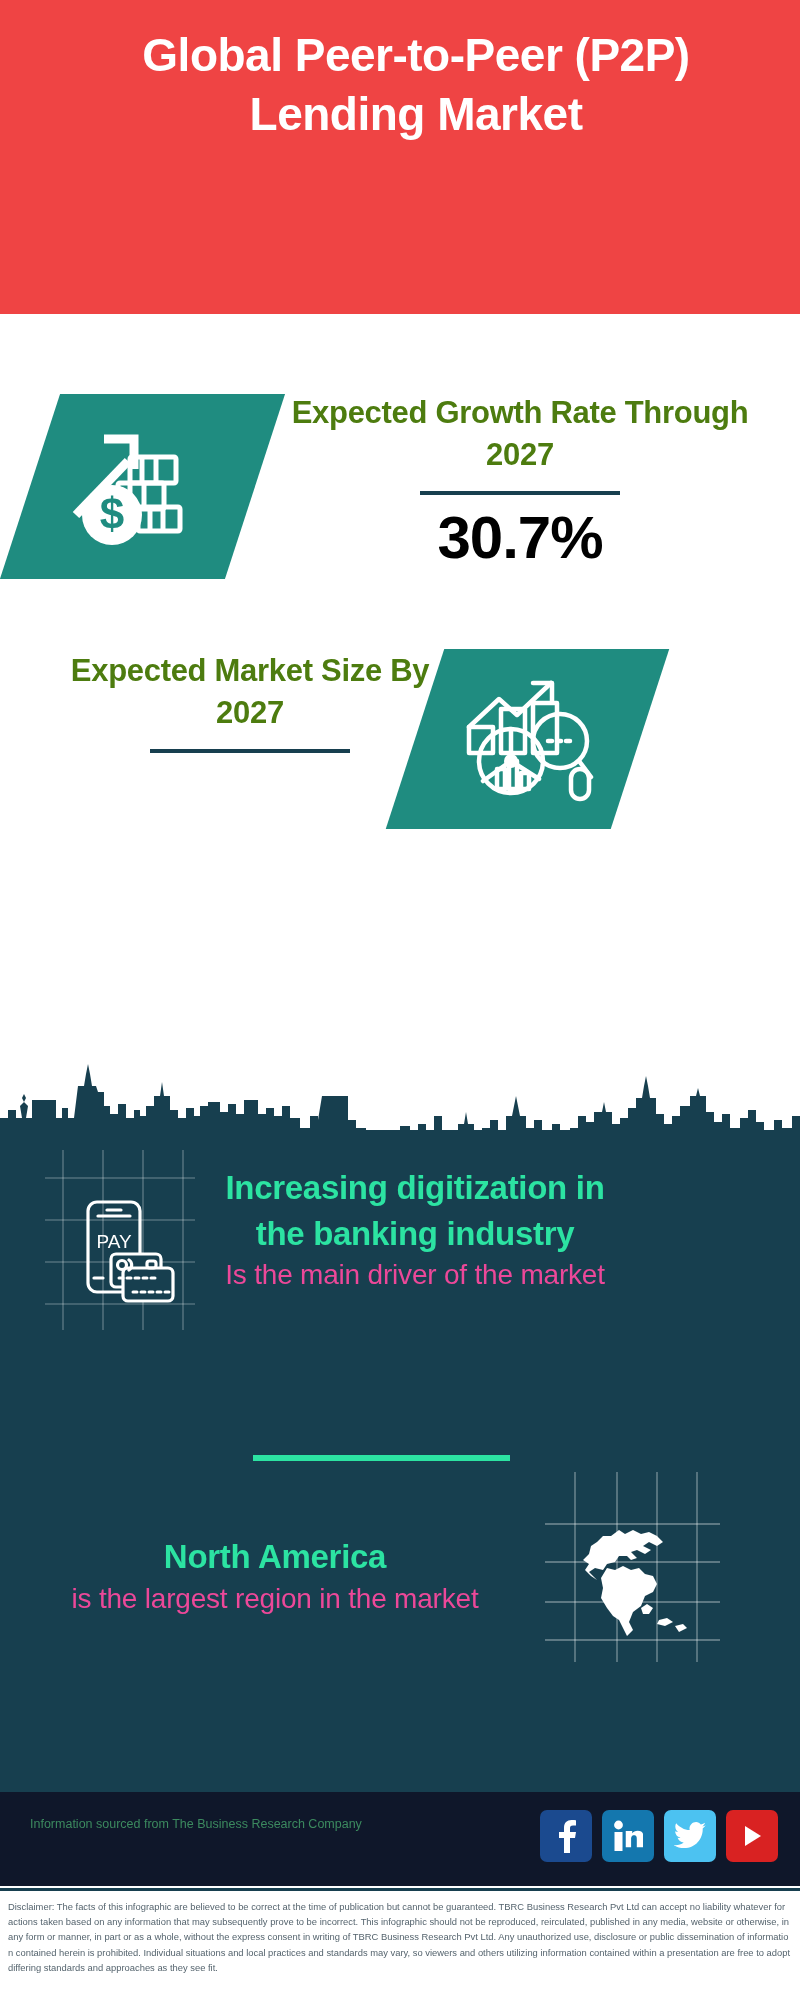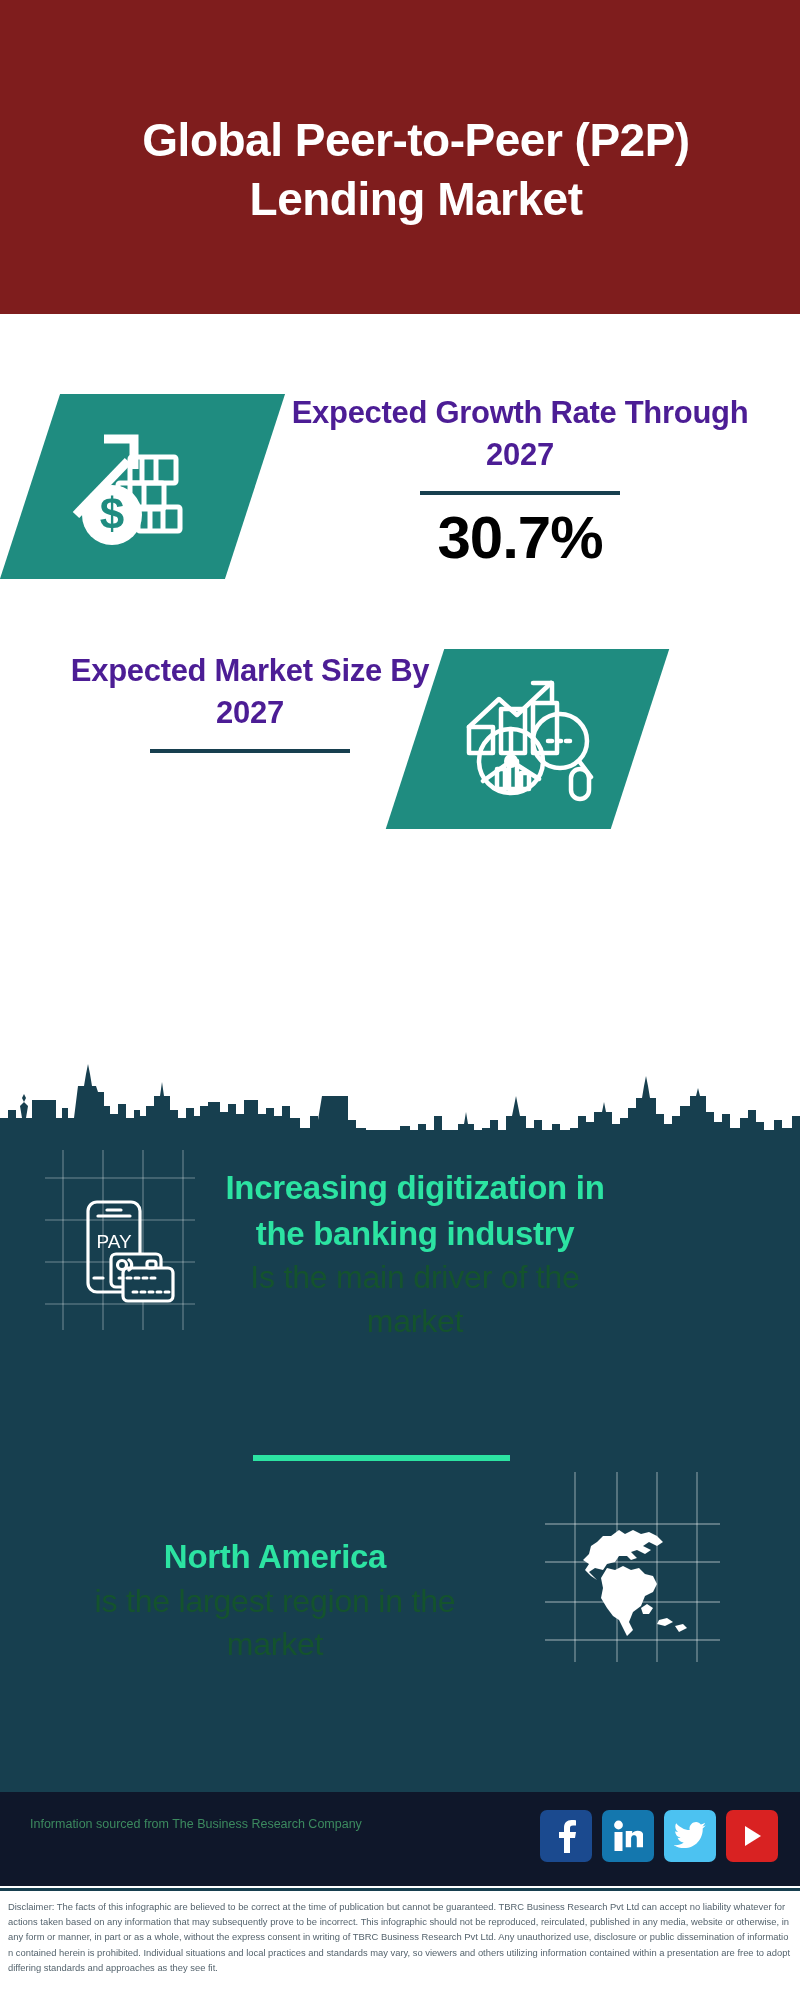--- a/index.html
+++ b/index.html
@@ -13,22 +13,22 @@
     position: relative;
     width: 800px; height: 2000px;
     background: #ffffff;
     overflow: hidden;
   }
 
   
   .header {
     position: absolute; left: 0; top: 0;
     width: 800px; height: 314px;
-    background: #7f1d1d;
-    display: flex; align-items: center; justify-content: center; padding-left: 32px;
+    background: #ef4444;
+    display: flex; align-items: flex-start; justify-content: center; padding-left: 32px;
   }
   .header-title {
     color: #ffffff;
     font-size: 46px;
     font-weight: bold;
     line-height: 1.28;
     text-align: center;
     letter-spacing: -0.5px;
     width: 640px;
     padding-top: 26px;
@@ -54,21 +54,21 @@
   }
   #tile-growth { left: 30px; top: 80px; width: 225px; height: 185px; }
   #tile-size   { left: 415px; top: 335px; width: 225px; height: 180px; }
 
   
   .stat { position: absolute; text-align: center; }
   #stat-growth { left: 280px; top: 78px; width: 480px; }
   #stat-size   { left: 40px;  top: 336px; width: 420px; }
 
   .stat-label {
-    color: #4c1d95;
+    color: #4d7c0f;
     font-size: 31px;
     font-weight: bold;
     line-height: 1.34;
     letter-spacing: -0.3px;
   }
   .stat-rule {
     width: 200px; height: 4px;
     background: #173f4f;
     margin: 16px auto 10px auto;
   }
@@ -106,22 +106,22 @@
   #msg-region { left: 60px;  top: 1490px; width: 430px; margin-top: 44px; }
 
   .msg-hl {
     color: #2ce3a2;
     font-size: 33px;
     font-weight: bold;
     line-height: 1.38;
     letter-spacing: -0.3px;
   }
   .msg-sub {
-    color: #14532d;
-    font-size: 32px;
+    color: #ec4899;
+    font-size: 28px;
     font-weight: normal;
     line-height: 1.36;
     letter-spacing: -0.2px;
   }
 
   .green-rule {
     position: absolute; left: 253px; top: 1455px;
     width: 257px; height: 6px; background: #2ce3a2;
   }
 

